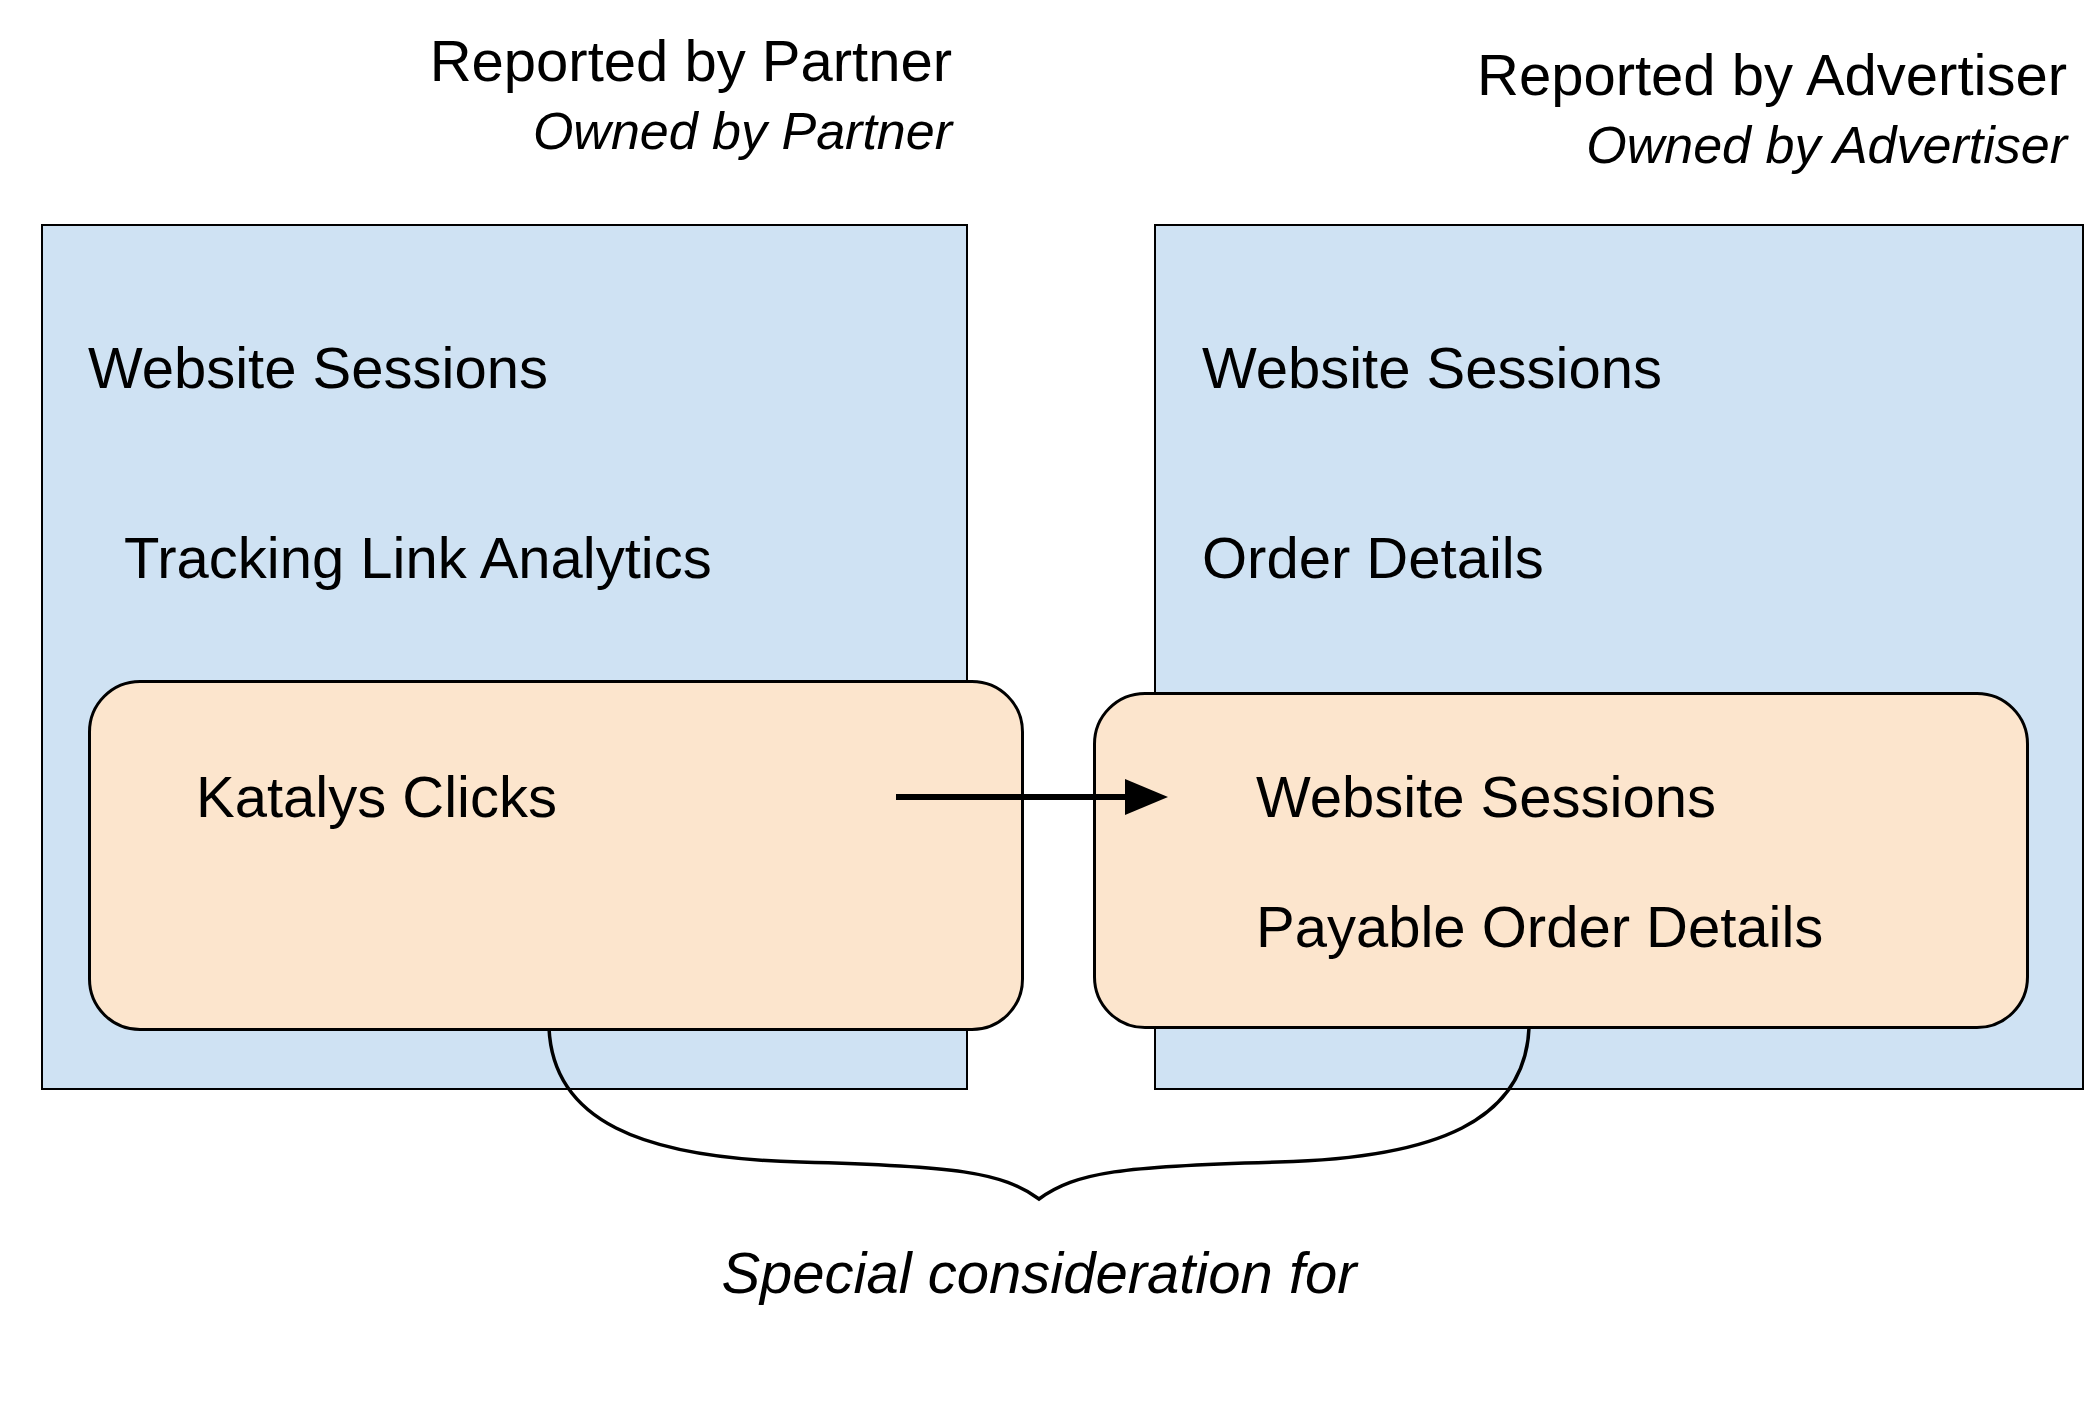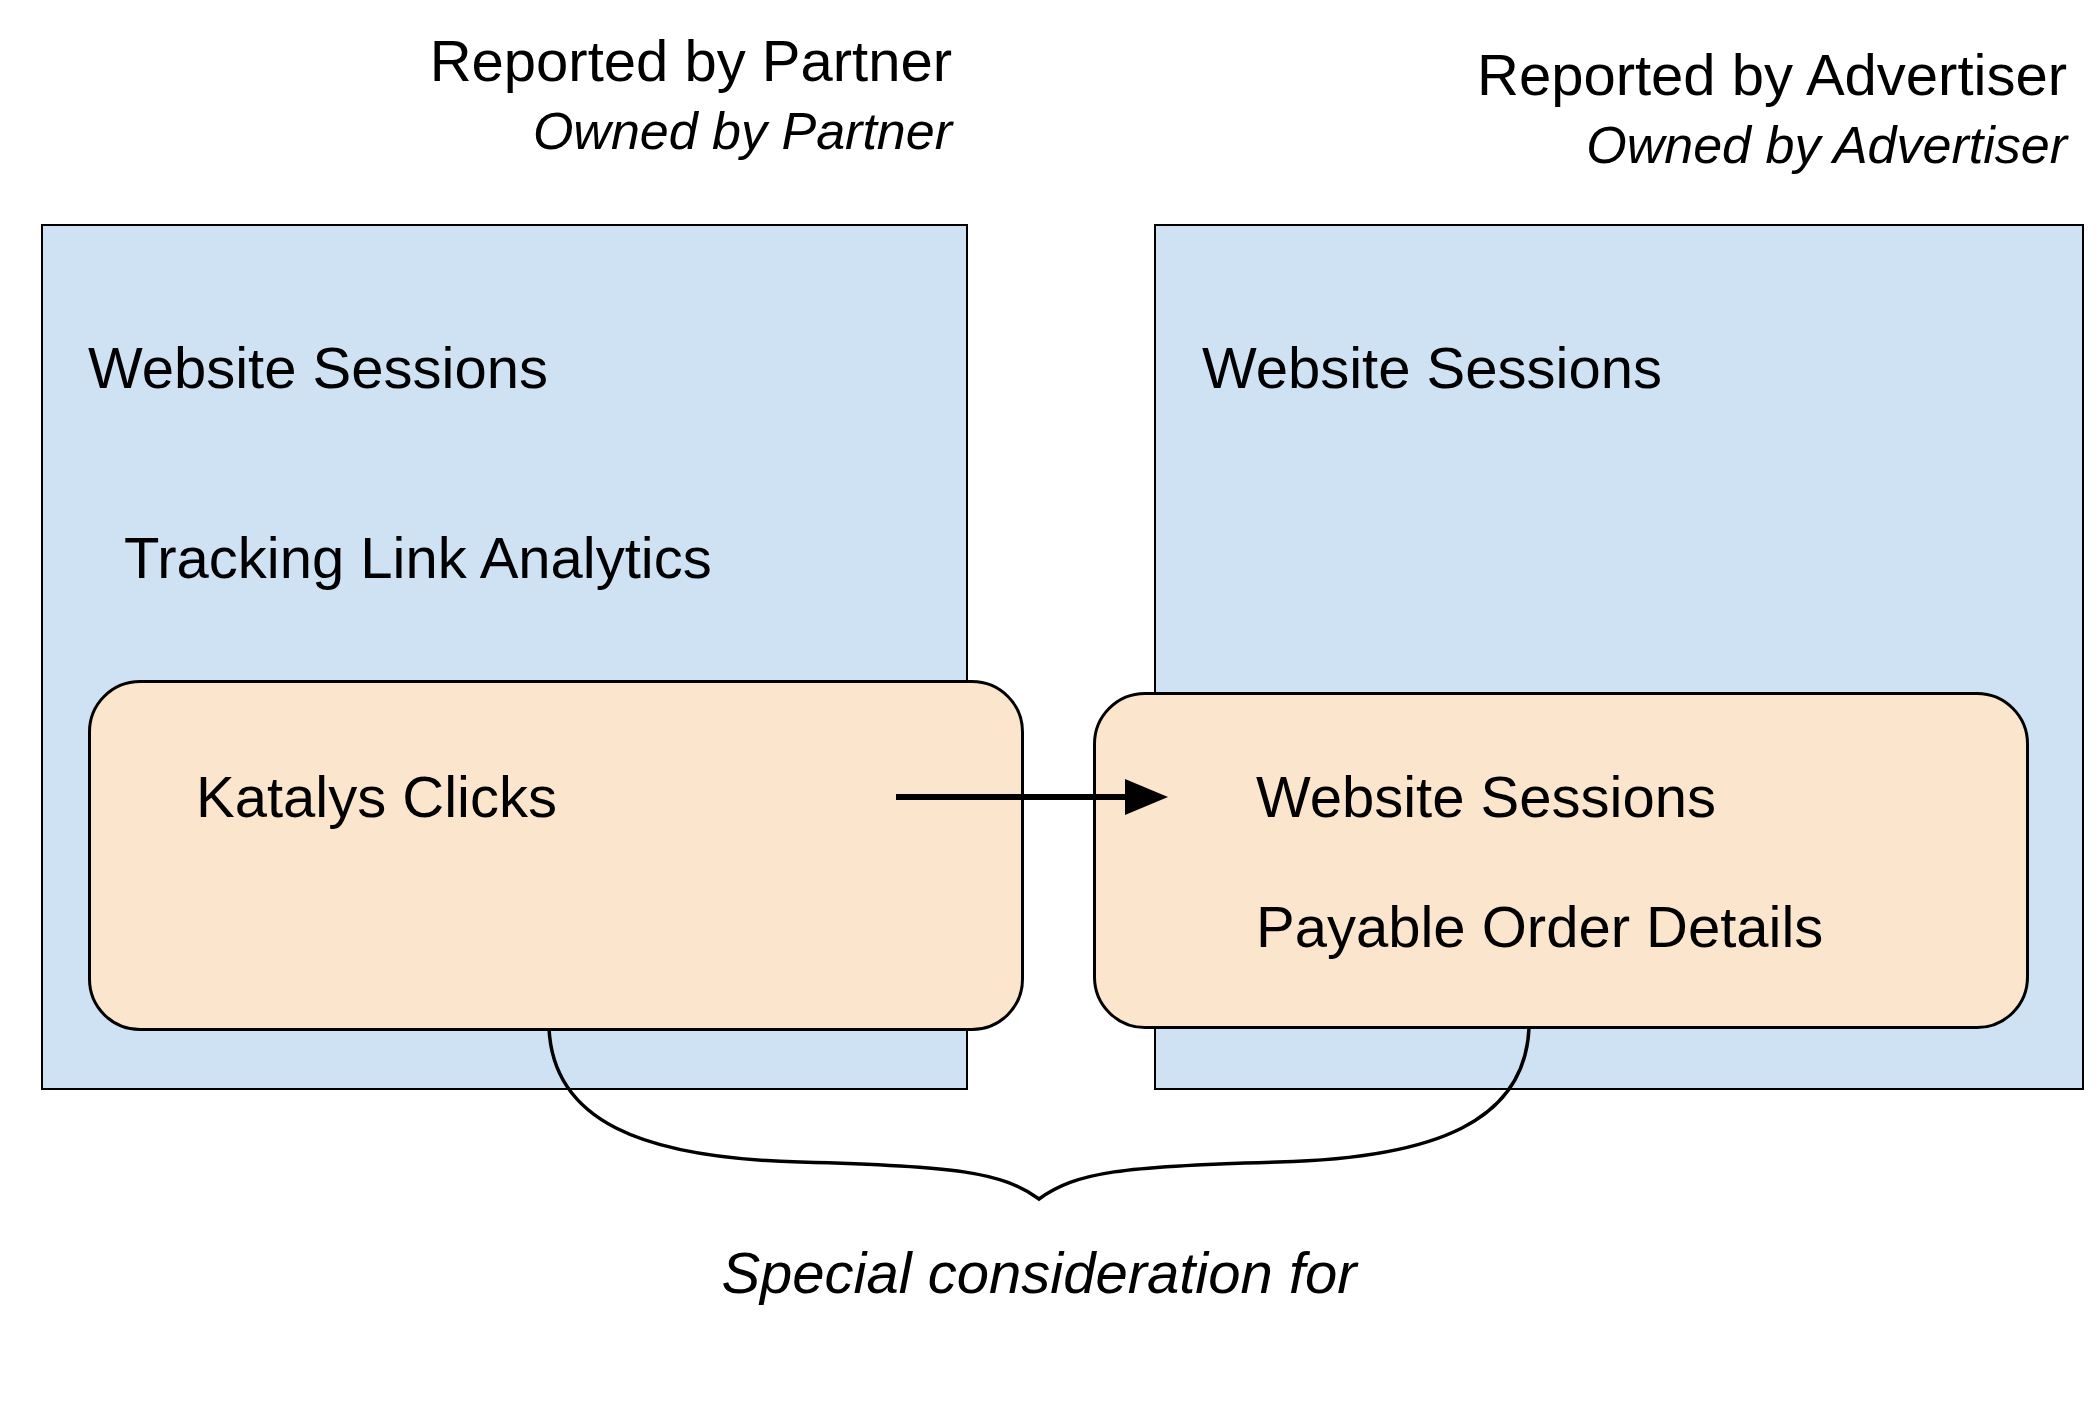--- a/index.html
+++ b/index.html
@@ -62,20 +62,21 @@
     <div class="subtitle">Owned by Advertiser</div>
   </div>
 
   <div class="panel" style="left:41px; top:224px; width:923px; height:862px;"></div>
   <div class="panel" style="left:1154px; top:224px; width:926px; height:862px;"></div>
 
   <div class="item" style="left:88px; top:339px;">Website Sessions</div>
   <div class="item" style="left:88px; top:529px;margin-left:36px;">Tracking Link Analytics</div>
 
   <div class="item" style="left:1202px; top:339px;">Website Sessions</div>
+  <div class="item" style="left:1202px; top:529px;">Order Details</div>
 
   <div class="highlight" style="left:88px; top:680px; width:930px; height:345px;"></div>
   <div class="highlight" style="left:1093px; top:692px; width:930px; height:331px;"></div>
 
   <div class="item" style="left:196px; top:768px;">Katalys Clicks</div>
   <div class="item" style="left:1256px; top:768px;">Website Sessions</div>
   <div class="item" style="left:1256px; top:898px;">Payable Order Details</div>
 
   <svg class="overlay" width="2098" height="1404" viewBox="0 0 2098 1404" xmlns="http://www.w3.org/2000/svg">
     <line x1="896" y1="797" x2="1125" y2="797" stroke="#000000" stroke-width="6"></line>

